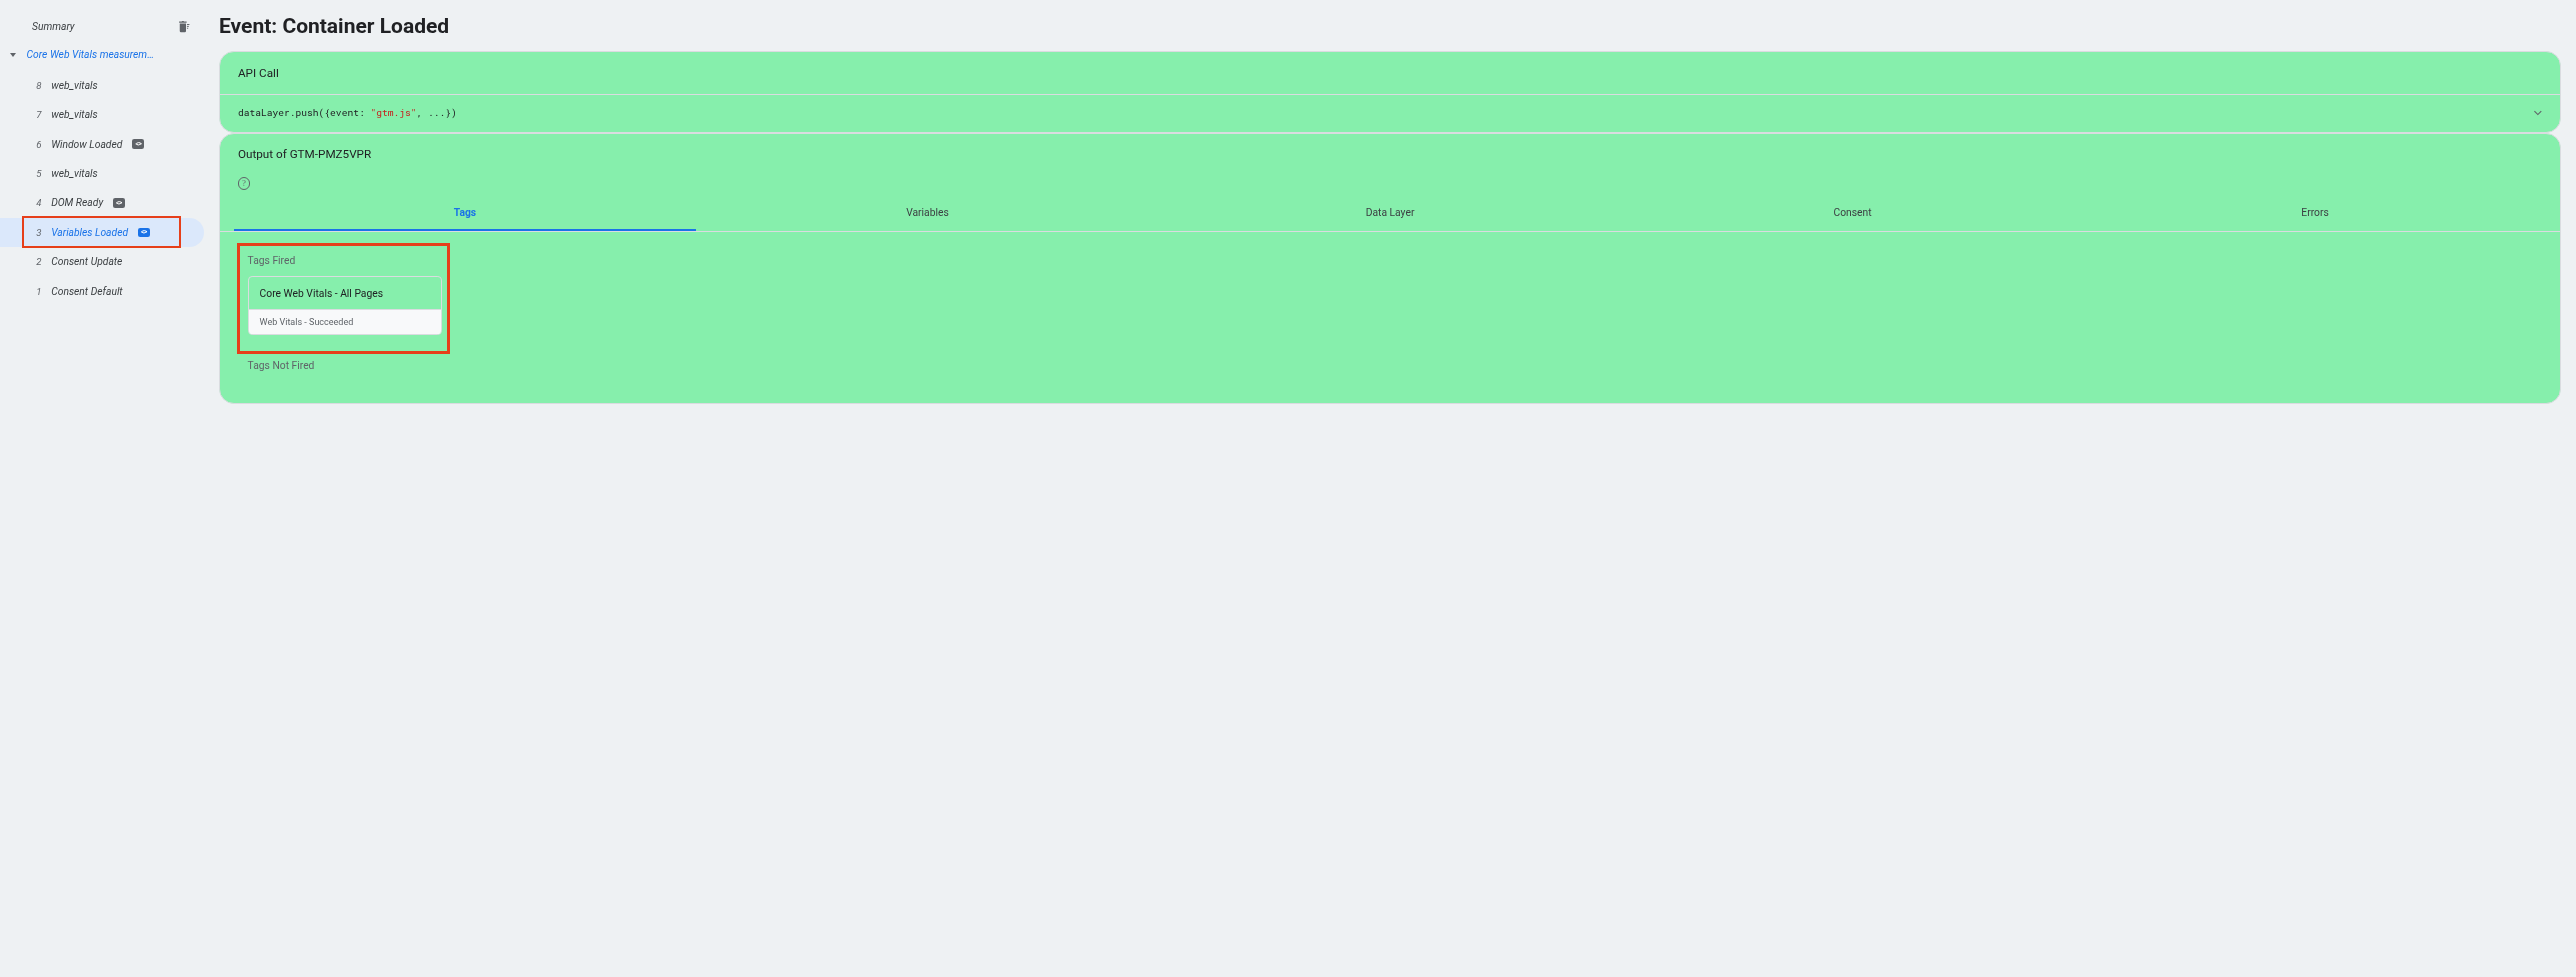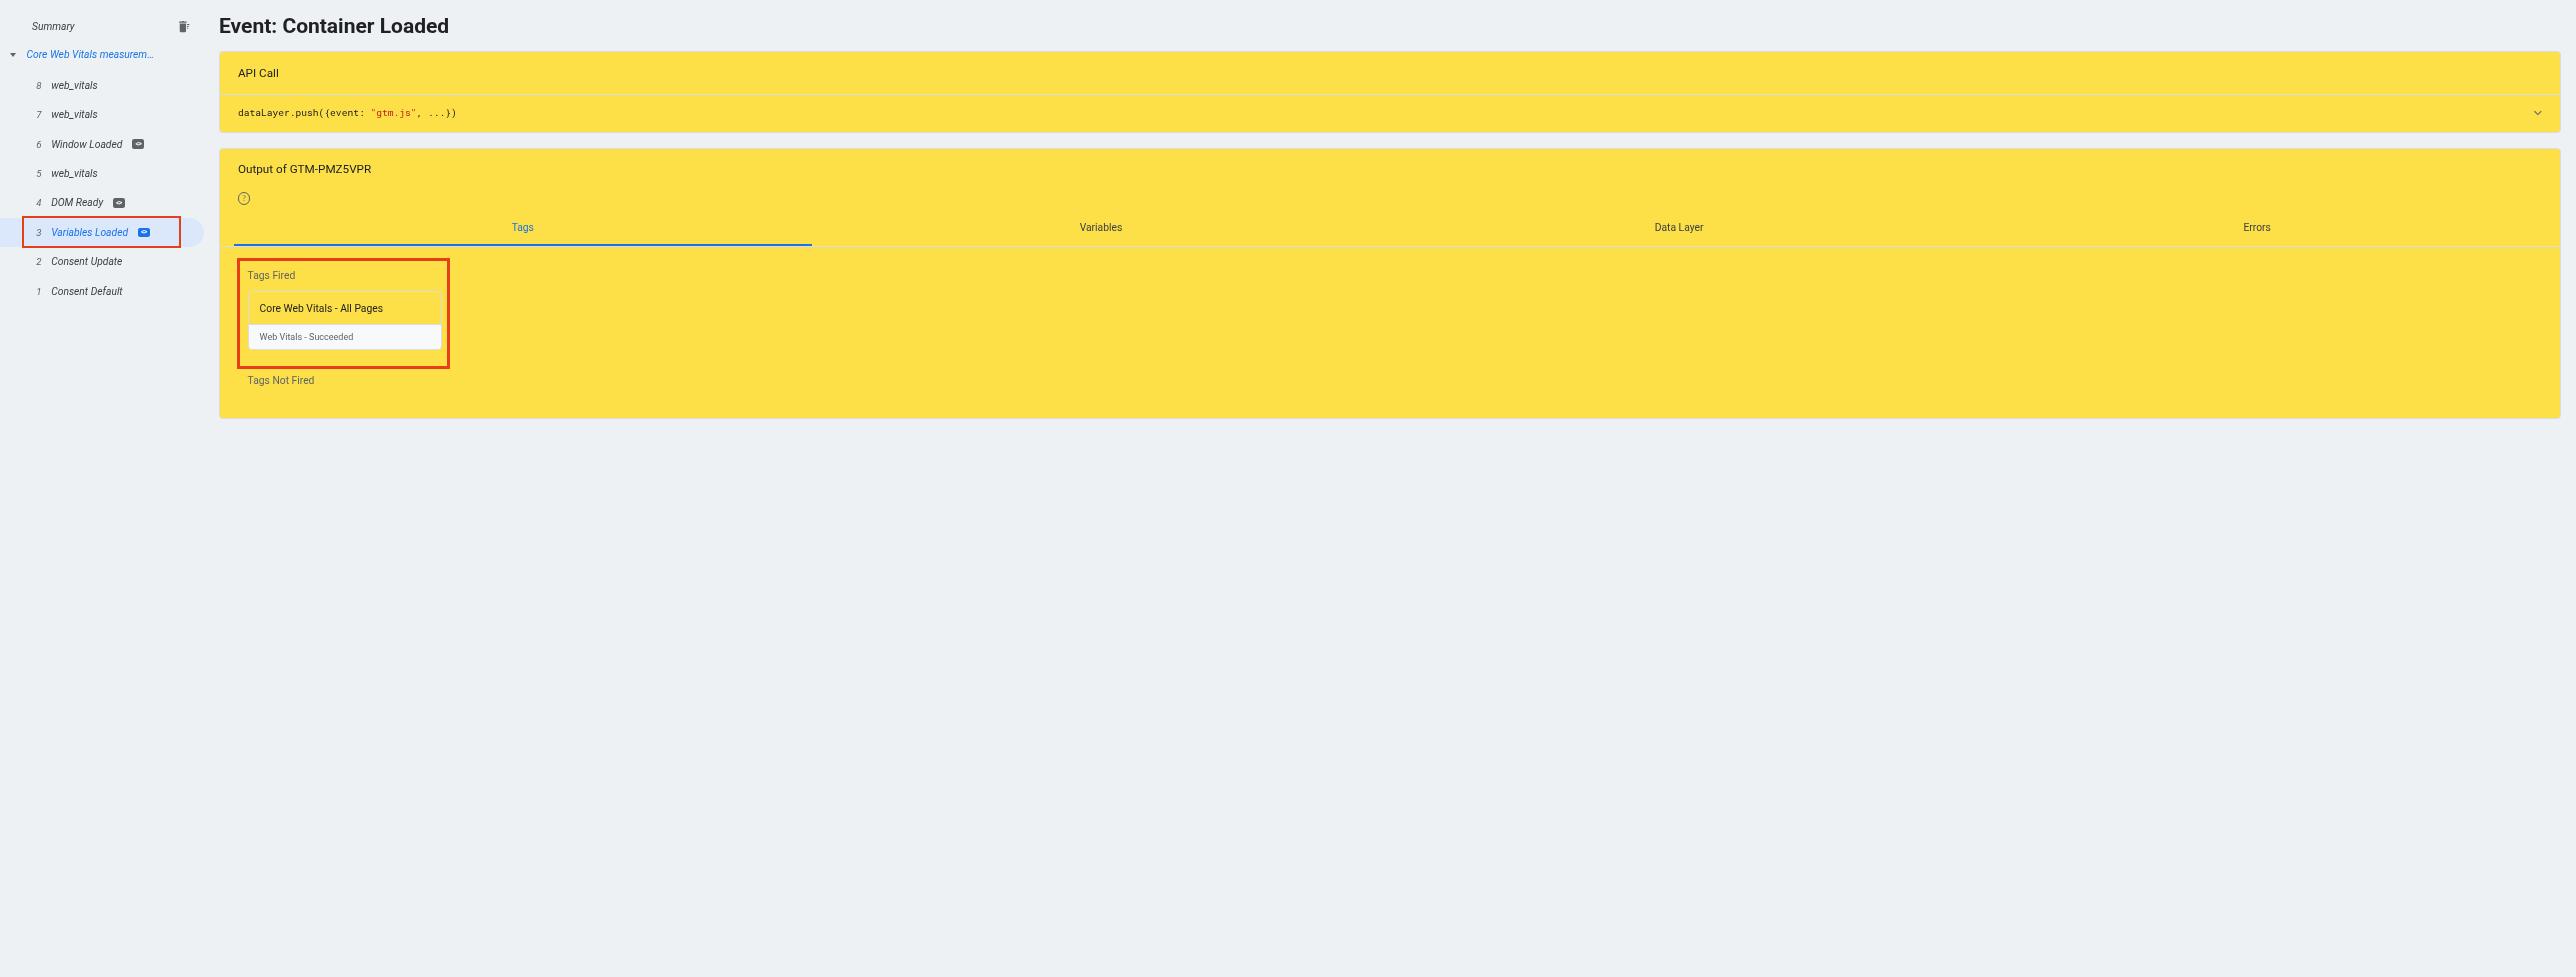--- a/index.html
+++ b/index.html
@@ -99,24 +99,23 @@
     padding: 11px 15px 15px 15px;
   }
   .page-title {
     font-size: 21px;
     color: var(--g-grey-900);
     margin: 2.7px 0 13.7px 0;
     font-weight: 700;
     font-feature-settings: "liga" 0;
   }
   .card {
-    background: #fde047;
+    background: #86efac;
     border: 0.7px solid var(--card-border);
-    border-radius: 4px;
-    margin-bottom: 15px;
+    border-radius: 15px;
     overflow: hidden;
   }
   .card-title {
     padding: 13.7px 18px;
     font-size: 11.7px;
     color: var(--g-grey-900);
     border-bottom: 0.7px solid var(--card-border);
   }
   .api-call-body {
     display: flex; align-items: center; justify-content: space-between;
@@ -150,21 +149,21 @@
     text-align: center;
     padding: 9.6px 0;
     font-size: 10.3px;
     color: var(--g-grey-700);
     cursor: pointer;
     border-bottom: 2.1px solid transparent;
   }
   .tab.active {
     color: var(--g-blue);
     border-bottom-color: var(--g-blue);
-    font-weight: 400;
+    font-weight: 700;
   }
   .output-body { padding: 12.3px 18px 18px 18px; }
 
   .fired-block {
     position: relative;
     padding: 6.9px 9.6px 11px 9.6px;
     margin-bottom: 6.9px;
   }
   .fired-block::after {
     content: '';
@@ -282,20 +281,21 @@
     <section class="card">
       <div class="output-title">
         <span>Output of GTM-PMZ5VPR</span>
         <span class="help-icon">?</span>
       </div>
 
       <div class="tabs" id="tabs">
           <div class="tab active">Tags</div>
           <div class="tab">Variables</div>
           <div class="tab">Data Layer</div>
+          <div class="tab">Consent</div>
           <div class="tab">Errors</div>
         </div>
 
       <div class="output-body">
         <div class="fired-block">
           <div class="section-label">Tags Fired</div>
           <div class="tag-card">
             <div class="tag-card-title">Core Web Vitals - All Pages</div>
             <div class="tag-card-sub">Web Vitals - Succeeded</div>
           </div>

